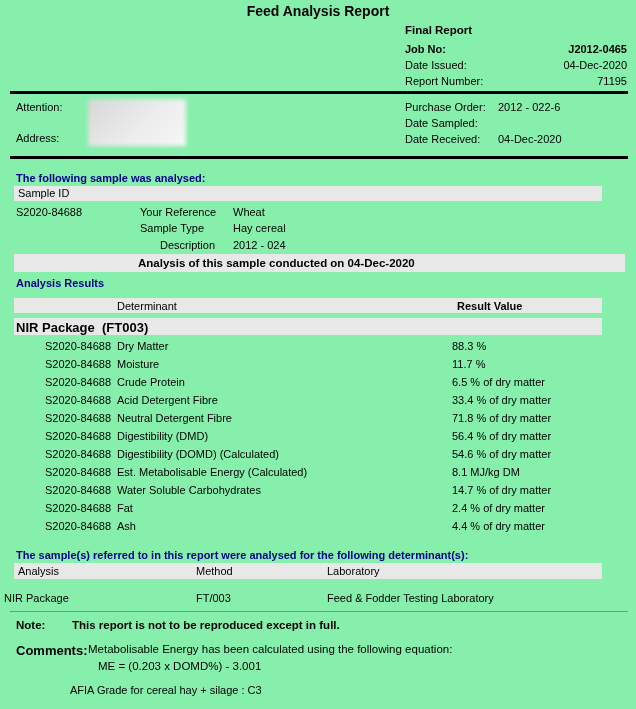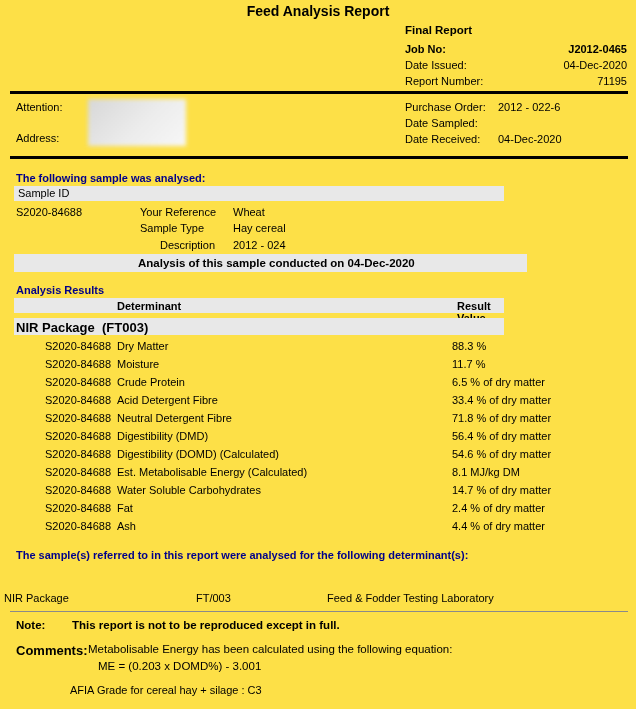--- a/index.html
+++ b/index.html
@@ -1,49 +1,49 @@
 <!DOCTYPE html>
 <html><head>
 <meta charset="utf-8">
 <style>
   html,body{margin:0;padding:0;background:#fff;}
   #page{
     position:relative;
     width:636px;height:709px;
-    background:#fde047;
+    background:#86efac;
     font-family:"Liberation Sans", sans-serif;
     font-size:11px;
     color:#000;
     overflow:hidden;
   }
   .abs{position:absolute;white-space:nowrap;}
   .b{font-weight:bold;}
   .i{}
   .blue{color:#00008B;font-weight:bold;}
   .bar{
-    position:absolute;left:14px;width:490px;
+    position:absolute;left:14px;width:588px;
     background:#E8E8E8;
   }
   .thickline{position:absolute;left:10px;width:618px;height:3px;background:#000;}
   .thinline{position:absolute;left:10px;width:618px;height:1px;background:#8a8a8a;}
   .title{
     position:absolute;left:0;right:0;top:3px;
     text-align:center;font-size:14px;font-weight:bold;
   }
   .rvalue{position:absolute;right:9px;text-align:right;}
   .redacted{
     position:absolute;left:88px;top:99px;width:98px;height:47px;
     background:linear-gradient(135deg,#d7d7d7 0%,#ececec 55%,#f7f7f7 100%);
     filter:blur(2px);
   }
   .rrow{position:absolute;left:0;width:636px;height:18px;}
   .rrow .c1{position:absolute;left:45px;}
   .rrow .c2{position:absolute;left:117px;}
   .rrow .c3{position:absolute;left:452px;}
-  .hdr-det{position:absolute;left:103px;top:2px;font-weight:bold;}
+  .hdr-det{position:absolute;left:103px;top:2px;font-weight:normal;}
   .hdr-res{position:absolute;left:443px;top:2px;font-weight:bold;}
 </style>
 </head>
 <body>
 
 <div id="page">
 
   <div class="title">Feed Analysis Report</div>
 
   <div class="abs b" style="left:405px;top:24px;font-size:11.5px;">Final Report</div>
@@ -80,21 +80,21 @@
   <div class="abs" style="left:233px;top:206px;">Wheat</div>
   <div class="abs" style="left:140px;top:222px;">Sample Type</div>
   <div class="abs" style="left:233px;top:222px;">Hay cereal</div>
   <div class="abs" style="left:140px;top:239px;padding-left:20px;">Description</div>
   <div class="abs" style="left:233px;top:239px;">2012 - 024</div>
 
   <div class="bar" style="top:254px;height:18px;padding-left:23px;">
     <span class="abs b" style="left:124px;top:3px;font-size:11.5px;">Analysis of this sample conducted on 04-Dec-2020</span>
   </div>
 
-  <div class="abs blue" style="left:16px;top:284px;">Analysis Results</div>
+  <div class="abs blue" style="left:16px;top:277px;">Analysis Results</div>
 
   <div class="bar" style="top:298px;height:15px;">
     <span class="hdr-det">Determinant</span>
     <span class="hdr-res">Result Value</span>
   </div>
 
   <div class="bar" style="top:318px;height:17px;">
     <span class="abs b" style="left:2px;top:2px;font-size:13px;">NIR Package&nbsp; (FT003)</span>
   </div>
 
@@ -149,20 +149,25 @@
     <span class="c3">2.4 % of dry matter</span>
   </div>
   <div class="rrow" style="top:520px;">
     <span class="c1">S2020-84688</span>
     <span class="c2">Ash</span>
     <span class="c3">4.4 % of dry matter</span>
   </div>
 
   <div class="abs blue" style="left:16px;top:549px;">The sample(s) referred to in this report were analysed for the following determinant(s):</div>
 
+  <div class="bar" style="top:563px;height:16px;">
+    <span class="abs i" style="left:4px;top:2px;">Analysis</span>
+    <span class="abs i" style="left:182px;top:2px;">Method</span>
+    <span class="abs i" style="left:313px;top:2px;">Laboratory</span>
+  </div>
 
   <div class="abs" style="left:4px;top:592px;">NIR Package</div>
   <div class="abs" style="left:196px;top:592px;">FT/003</div>
   <div class="abs" style="left:327px;top:592px;">Feed &amp; Fodder Testing Laboratory</div>
 
   <div class="thinline" style="top:611px;"></div>
 
   <div class="abs b" style="left:16px;top:619px;font-size:11.5px;">Note:</div>
   <div class="abs b" style="left:72px;top:619px;font-size:11.5px;">This report is not to be reproduced except in full.</div>
 

